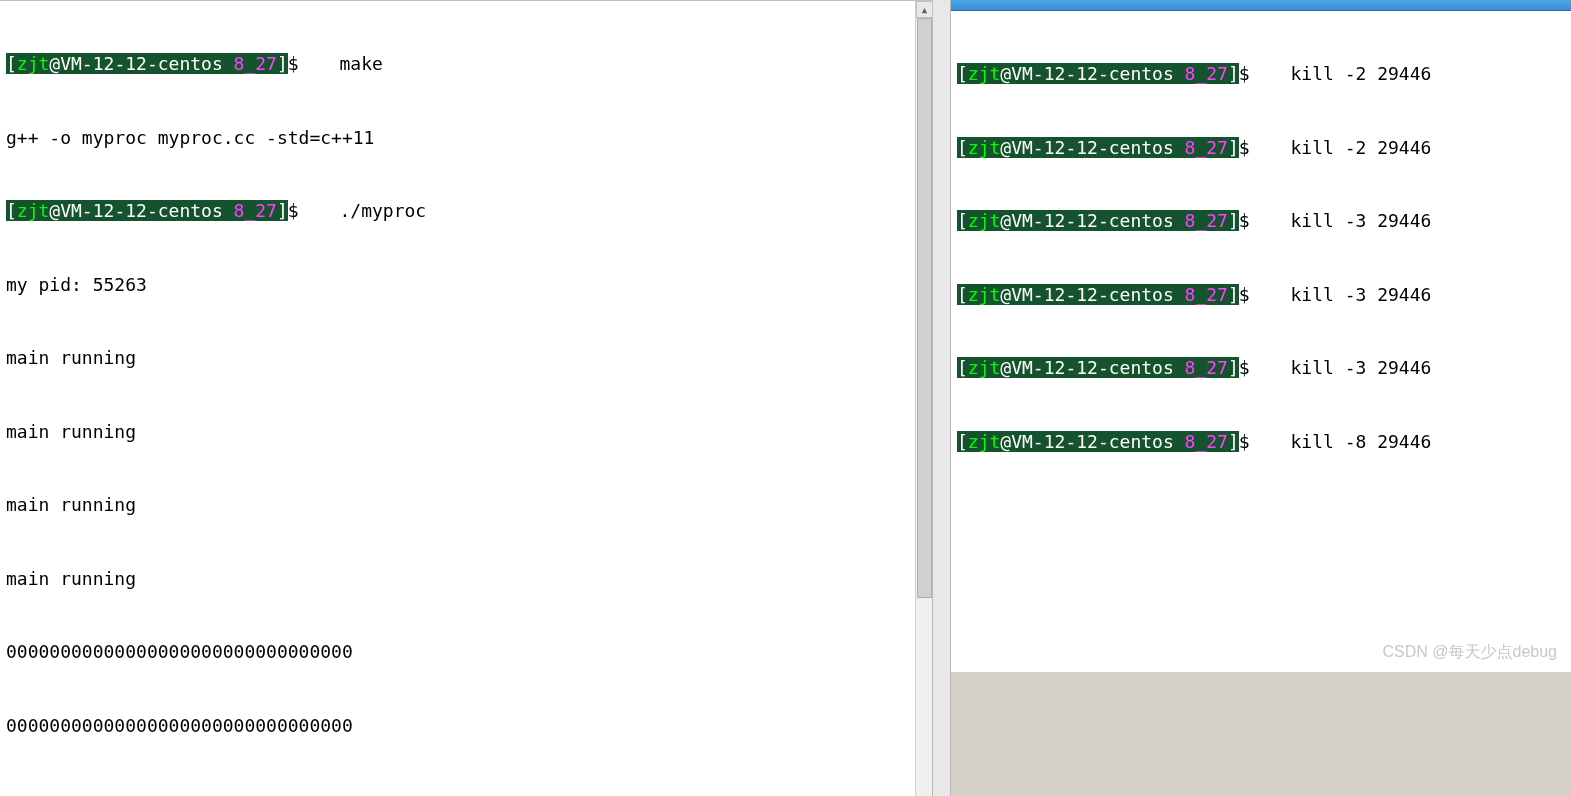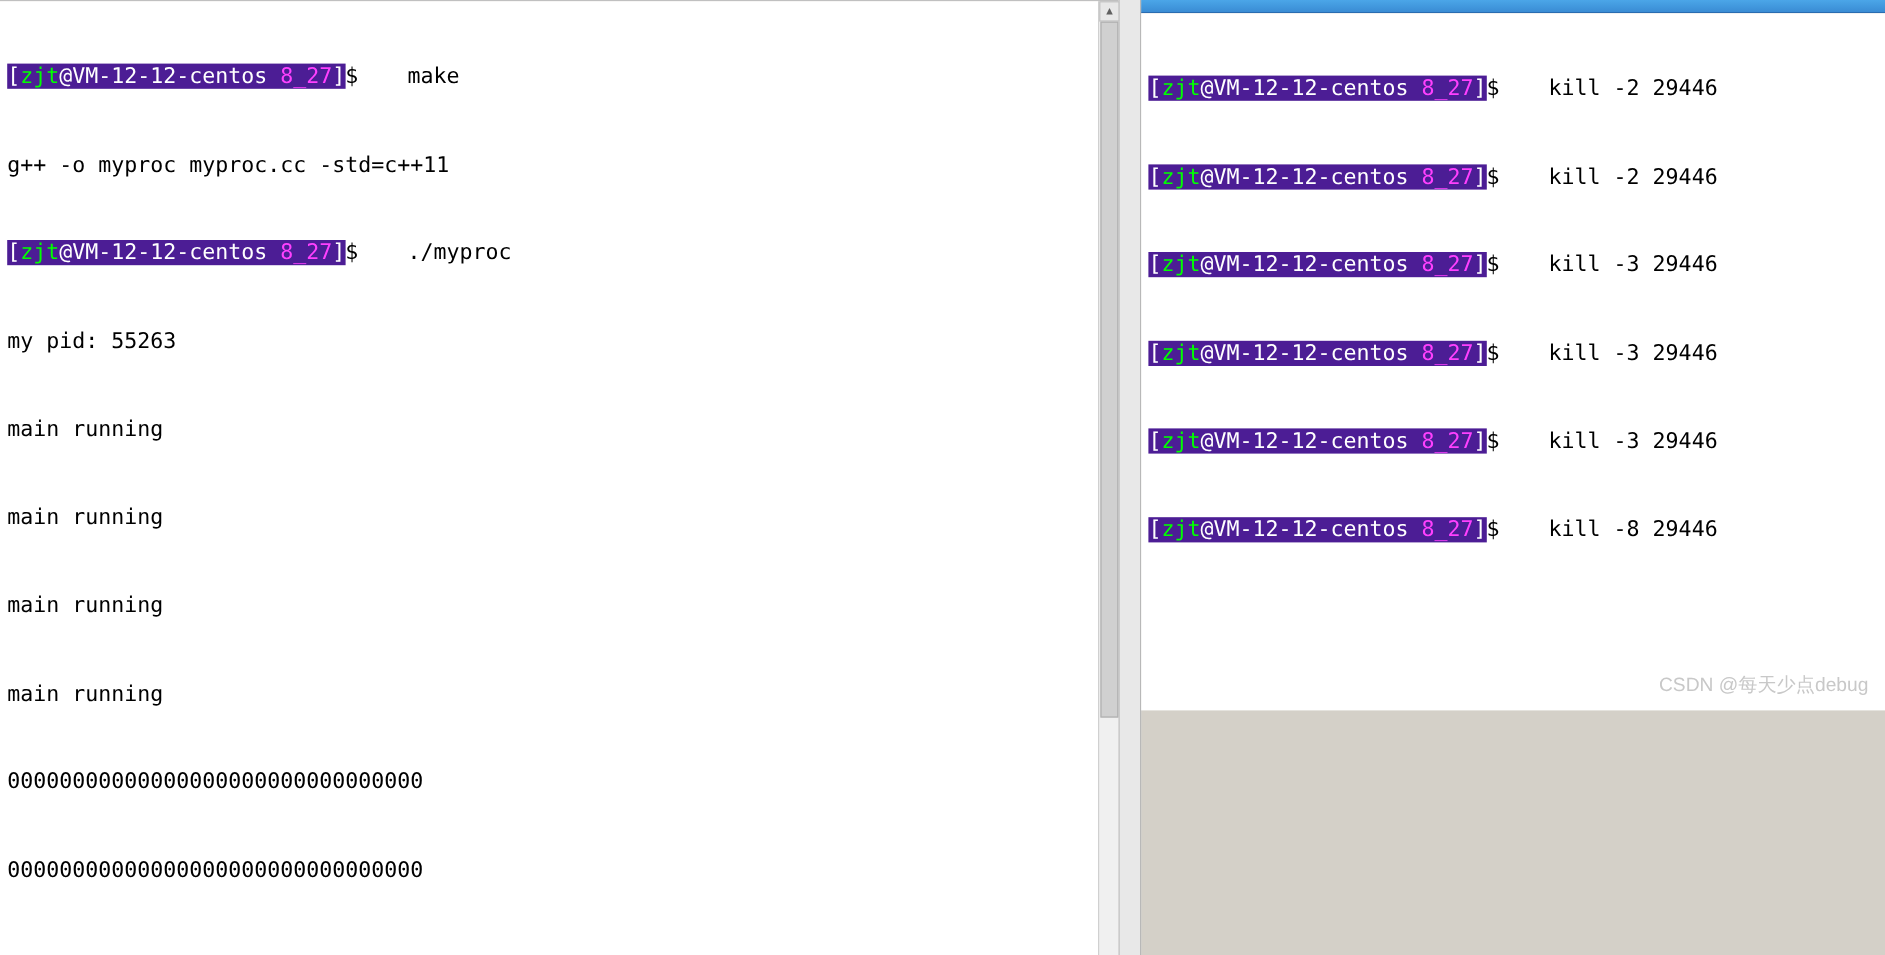--- a/index.html
+++ b/index.html
@@ -20,21 +20,21 @@
       display: flex;
       flex-direction: column;
       position: relative;
     }
     .pane-left {
       width: 932px;
       height: 796px;
     }
     .pane-right {
       width: 620px;
-      height: 592px;
+      height: 672px;
     }
     .top-bar {
       height: 11px;
       background: #e8e8e8;
       border-bottom: 1px solid #c0c0c0;
     }
     .top-bar-right {
       height: 11px;
       background: linear-gradient(180deg, #4ba6e8, #3a8cd4);
       border-bottom: 1px solid #2a6cb0;
@@ -47,21 +47,21 @@
       white-space: pre;
       overflow: hidden;
       flex: 1;
       position: relative;
     }
     .terminal-line {
       display: block;
       min-height: 24.5px;
     }
     .prompt-bg {
-      background: #4c1d95;
+      background: #14532d;
       display: inline;
     }
     .bracket {
       color: #ffffff;
     }
     .user {
       color: #00ff00;
     }
     .at-host {
       color: #ffffff;

